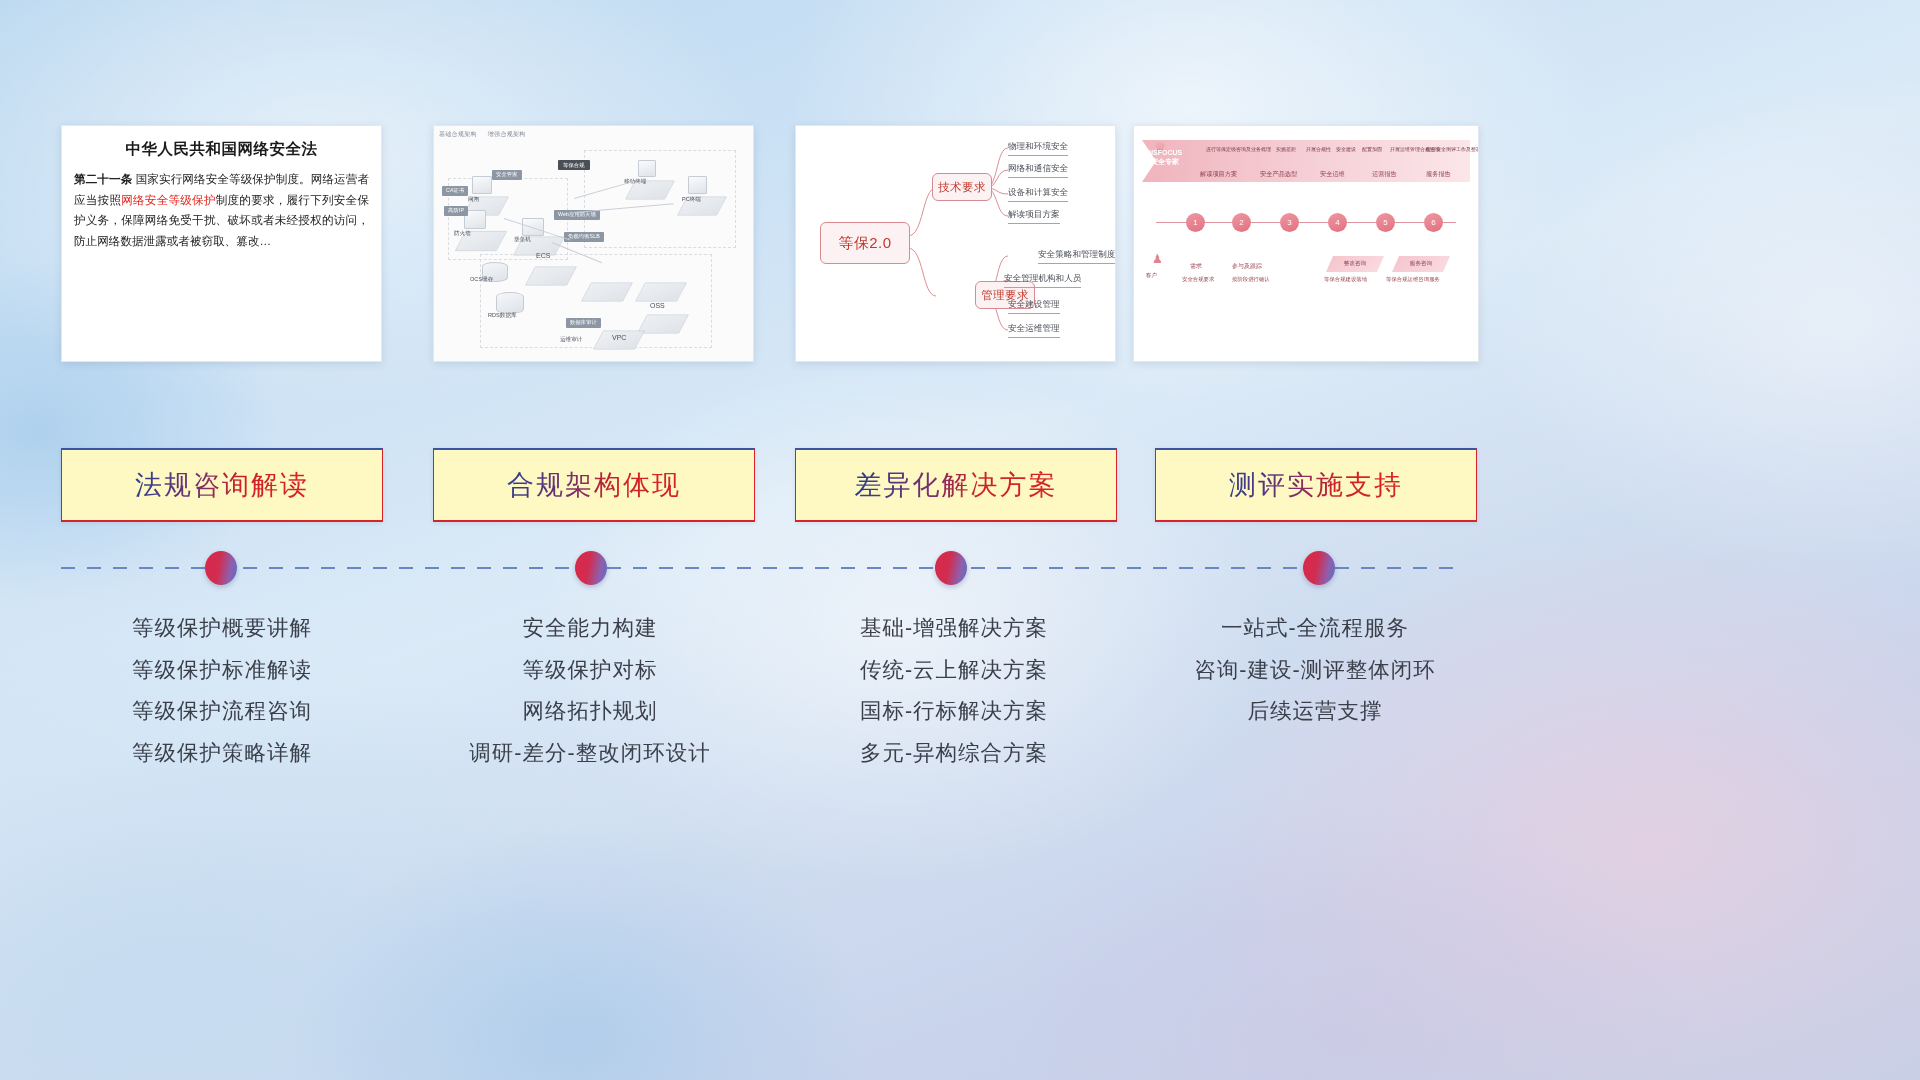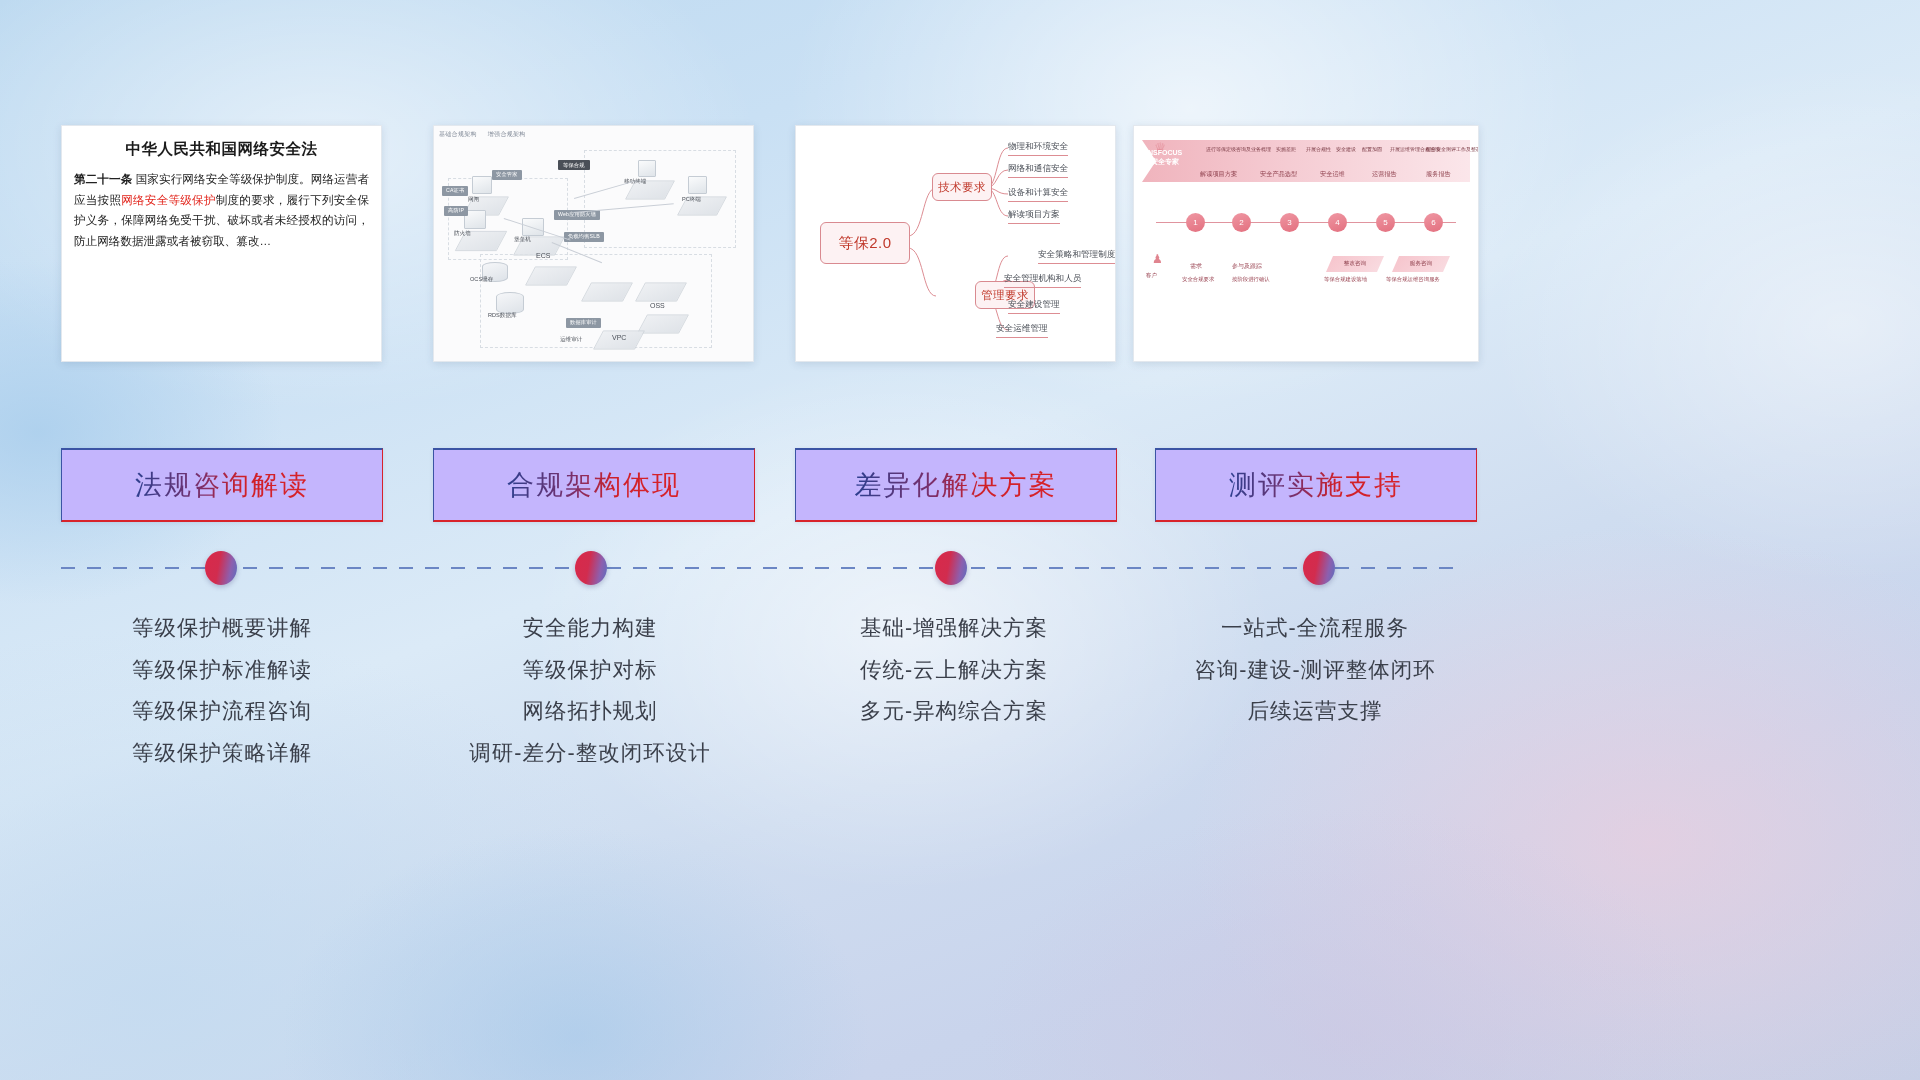--- a/index.html
+++ b/index.html
@@ -111,21 +111,21 @@
     clip-path:polygon(7px 0,100% 0,calc(100% - 7px) 100%,0 100%);
     display:flex;align-items:center;justify-content:center;
     font-size:5.6px;color:#8c3d4a;
   }
   .road .ttl{position:absolute;font-size:6.2px;color:#8c3d4a;white-space:nowrap}
   .road .person{position:absolute;color:#e0848f;font-size:14px}
 
   
   .hbox{
     position:absolute;top:448px;height:70px;
-    background:#c4b5fd;
+    background:#fef9c3;
     border-top:2px solid #3b54a4;border-bottom:2px solid #d8232a;
     border-left:1.5px solid #3b54a4;border-right:1.5px solid #d8232a;
     display:flex;align-items:center;justify-content:center;
     box-shadow:0 1px 4px rgba(40,70,110,.10);
     text-align:center;
   }
   .hbox .txt{
     font-size:27px;font-weight:500;letter-spacing:2px;
     background:linear-gradient(90deg,#2d3f8f 0%,#7b2f6a 38%,#cf2028 62%,#d8232a 100%);
     -webkit-background-clip:text;background-clip:text;color:transparent;
@@ -259,21 +259,21 @@
     <div class="mnode" style="left:136px;top:155px;width:58px;height:26px;margin-left:43px;">管理要求</div>
 
     <div class="mleaf" style="left:212px;top:15px;">物理和环境安全</div>
     <div class="mleaf" style="left:212px;top:37px;">网络和通信安全</div>
     <div class="mleaf" style="left:212px;top:61px;">设备和计算安全</div>
     <div class="mleaf" style="left:212px;top:83px;">解读项目方案</div>
 
     <div class="mleaf" style="left:208px;top:123px;margin-left:34px;">安全策略和管理制度</div>
     <div class="mleaf" style="left:208px;top:147px;">安全管理机构和人员</div>
     <div class="mleaf" style="left:212px;top:173px;">安全建设管理</div>
-    <div class="mleaf" style="left:200px;top:197px;">安全运维管理</div>
+    <div class="mleaf" style="left:212px;top:197px;">安全运维管理</div>
   </div>
 </div>
 
 <div class="thumb t4">
   <div class="road">
     <div class="band"></div>
     <div class="person" style="left:20px;top:14px;">♕</div>
     <div class="nsf">NSFOCUS<br>安全专家</div>
 
     <div class="bandtxt" style="left:72px;top:20px;">进行等保定级咨询及业务梳理</div>
@@ -339,19 +339,20 @@
 </div>
 <div class="col c2">
   <div class="item">安全能力构建</div>
   <div class="item">等级保护对标</div>
   <div class="item">网络拓扑规划</div>
   <div class="item">调研-差分-整改闭环设计</div>
 </div>
 <div class="col c3">
   <div class="item">基础-增强解决方案</div>
   <div class="item">传统-云上解决方案</div>
+  <div class="item">国标-行标解决方案</div>
   <div class="item">多元-异构综合方案</div>
 </div>
 <div class="col c4">
   <div class="item">一站式-全流程服务</div>
   <div class="item">咨询-建设-测评整体闭环</div>
   <div class="item">后续运营支撑</div>
 </div>
 
 </body></html>

